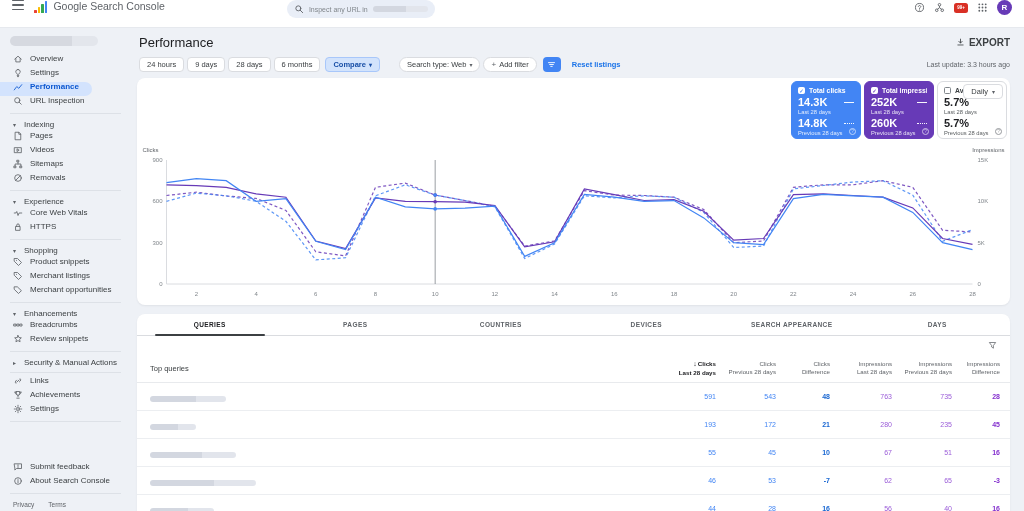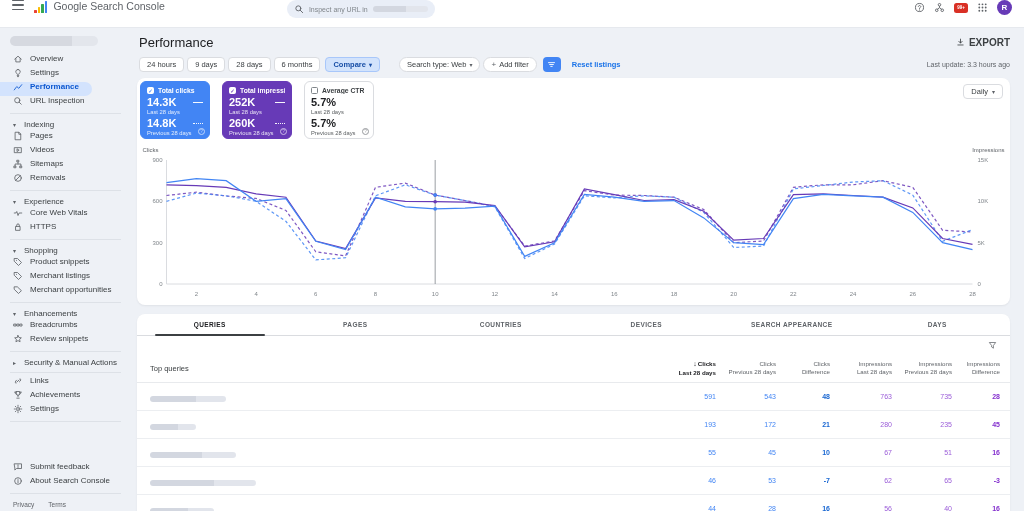--- a/index.html
+++ b/index.html
@@ -54,21 +54,21 @@
   .chip.compare{background:#d2e3fc;border-color:#a8c7fa;color:#174ea6;font-weight:bold;margin-left:2px;}
   .chip.compare .caret{color:#174ea6;}
   .chip.rounded{border-radius:9px;margin-left:16px;}
   .chip.addf{border-radius:9px;}
   .filter-sq{width:18px;height:15px;background:#4285f4;border-radius:4px;display:flex;align-items:center;justify-content:center;cursor:pointer;margin-left:3px;}
   .filter-sq svg{width:9px;height:9px;color:#fff;}
   .reset-link{font-size:7.5px;color:#1a73e8;font-weight:bold;margin-left:8px;cursor:pointer;}
   .last-update{margin-left:auto;font-size:7px;color:#5f6368;}
   
   .chart-card{margin-top:6px;background:#fff;border-radius:8px;padding:3px;position:relative;height:227px;box-shadow:0 1px 2px rgba(60,64,67,.08);}
-  .tiles{display:flex;gap:12px;}
+  .tiles{display:flex;gap:3px;justify-content:flex-end;}
   .tile{width:70px;height:58px;border-radius:6px;background:#fff;border:1px solid #dadce0;padding:5px 6px 4px 6px;position:relative;cursor:pointer;}
   .tile.blue{background:#4285f4;border-color:#4285f4;color:#fff;}
   .tile.purple{background:#673ab7;border-color:#673ab7;color:#fff;}
   .tile-top{display:flex;align-items:center;gap:4px;}
   .cb{width:7px;height:7px;border-radius:1.5px;border:1px solid #80868b;background:#fff;font-size:5.5px;line-height:6px;text-align:center;font-weight:bold;flex:none;}
   .tile.blue .cb{border-color:#fff;color:#4285f4;}
   .tile.purple .cb{border-color:#fff;color:#673ab7;}
   .tile-label{font-size:6.8px;font-weight:bold;white-space:nowrap;overflow:hidden;}
   .vrow{display:flex;align-items:center;justify-content:space-between;margin-top:3px;}
   .tile-value{font-size:11px;font-weight:bold;color:#202124;line-height:1;}

